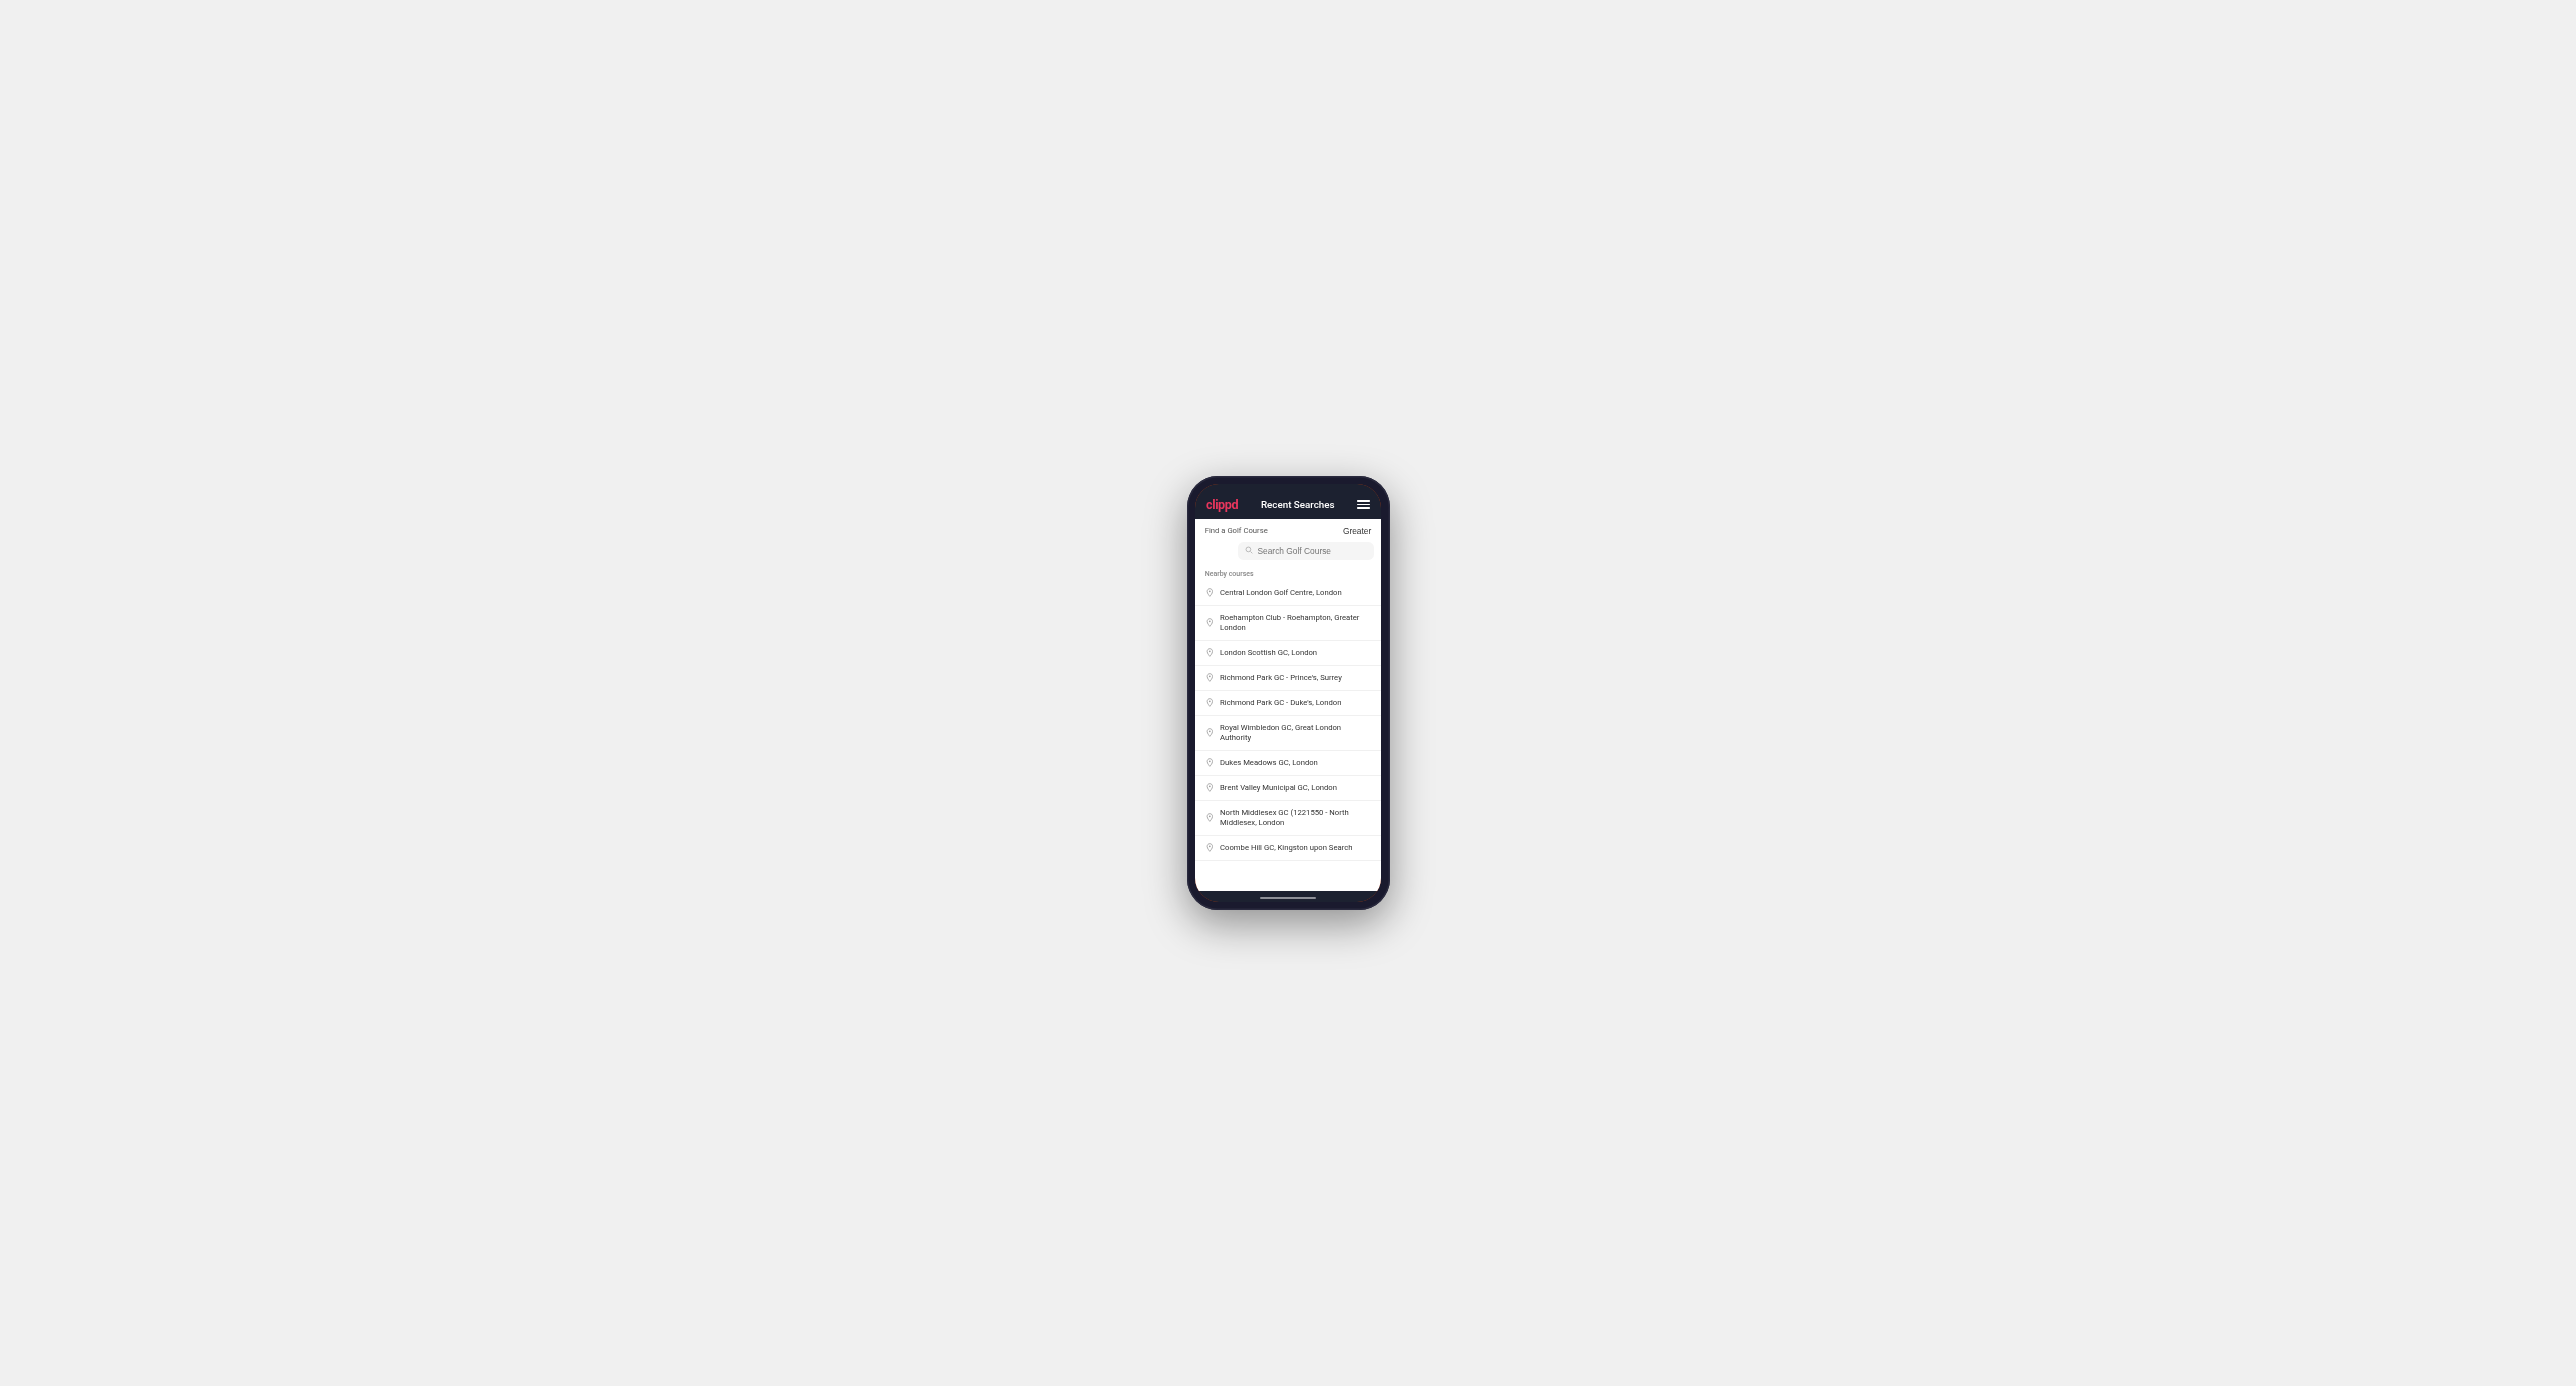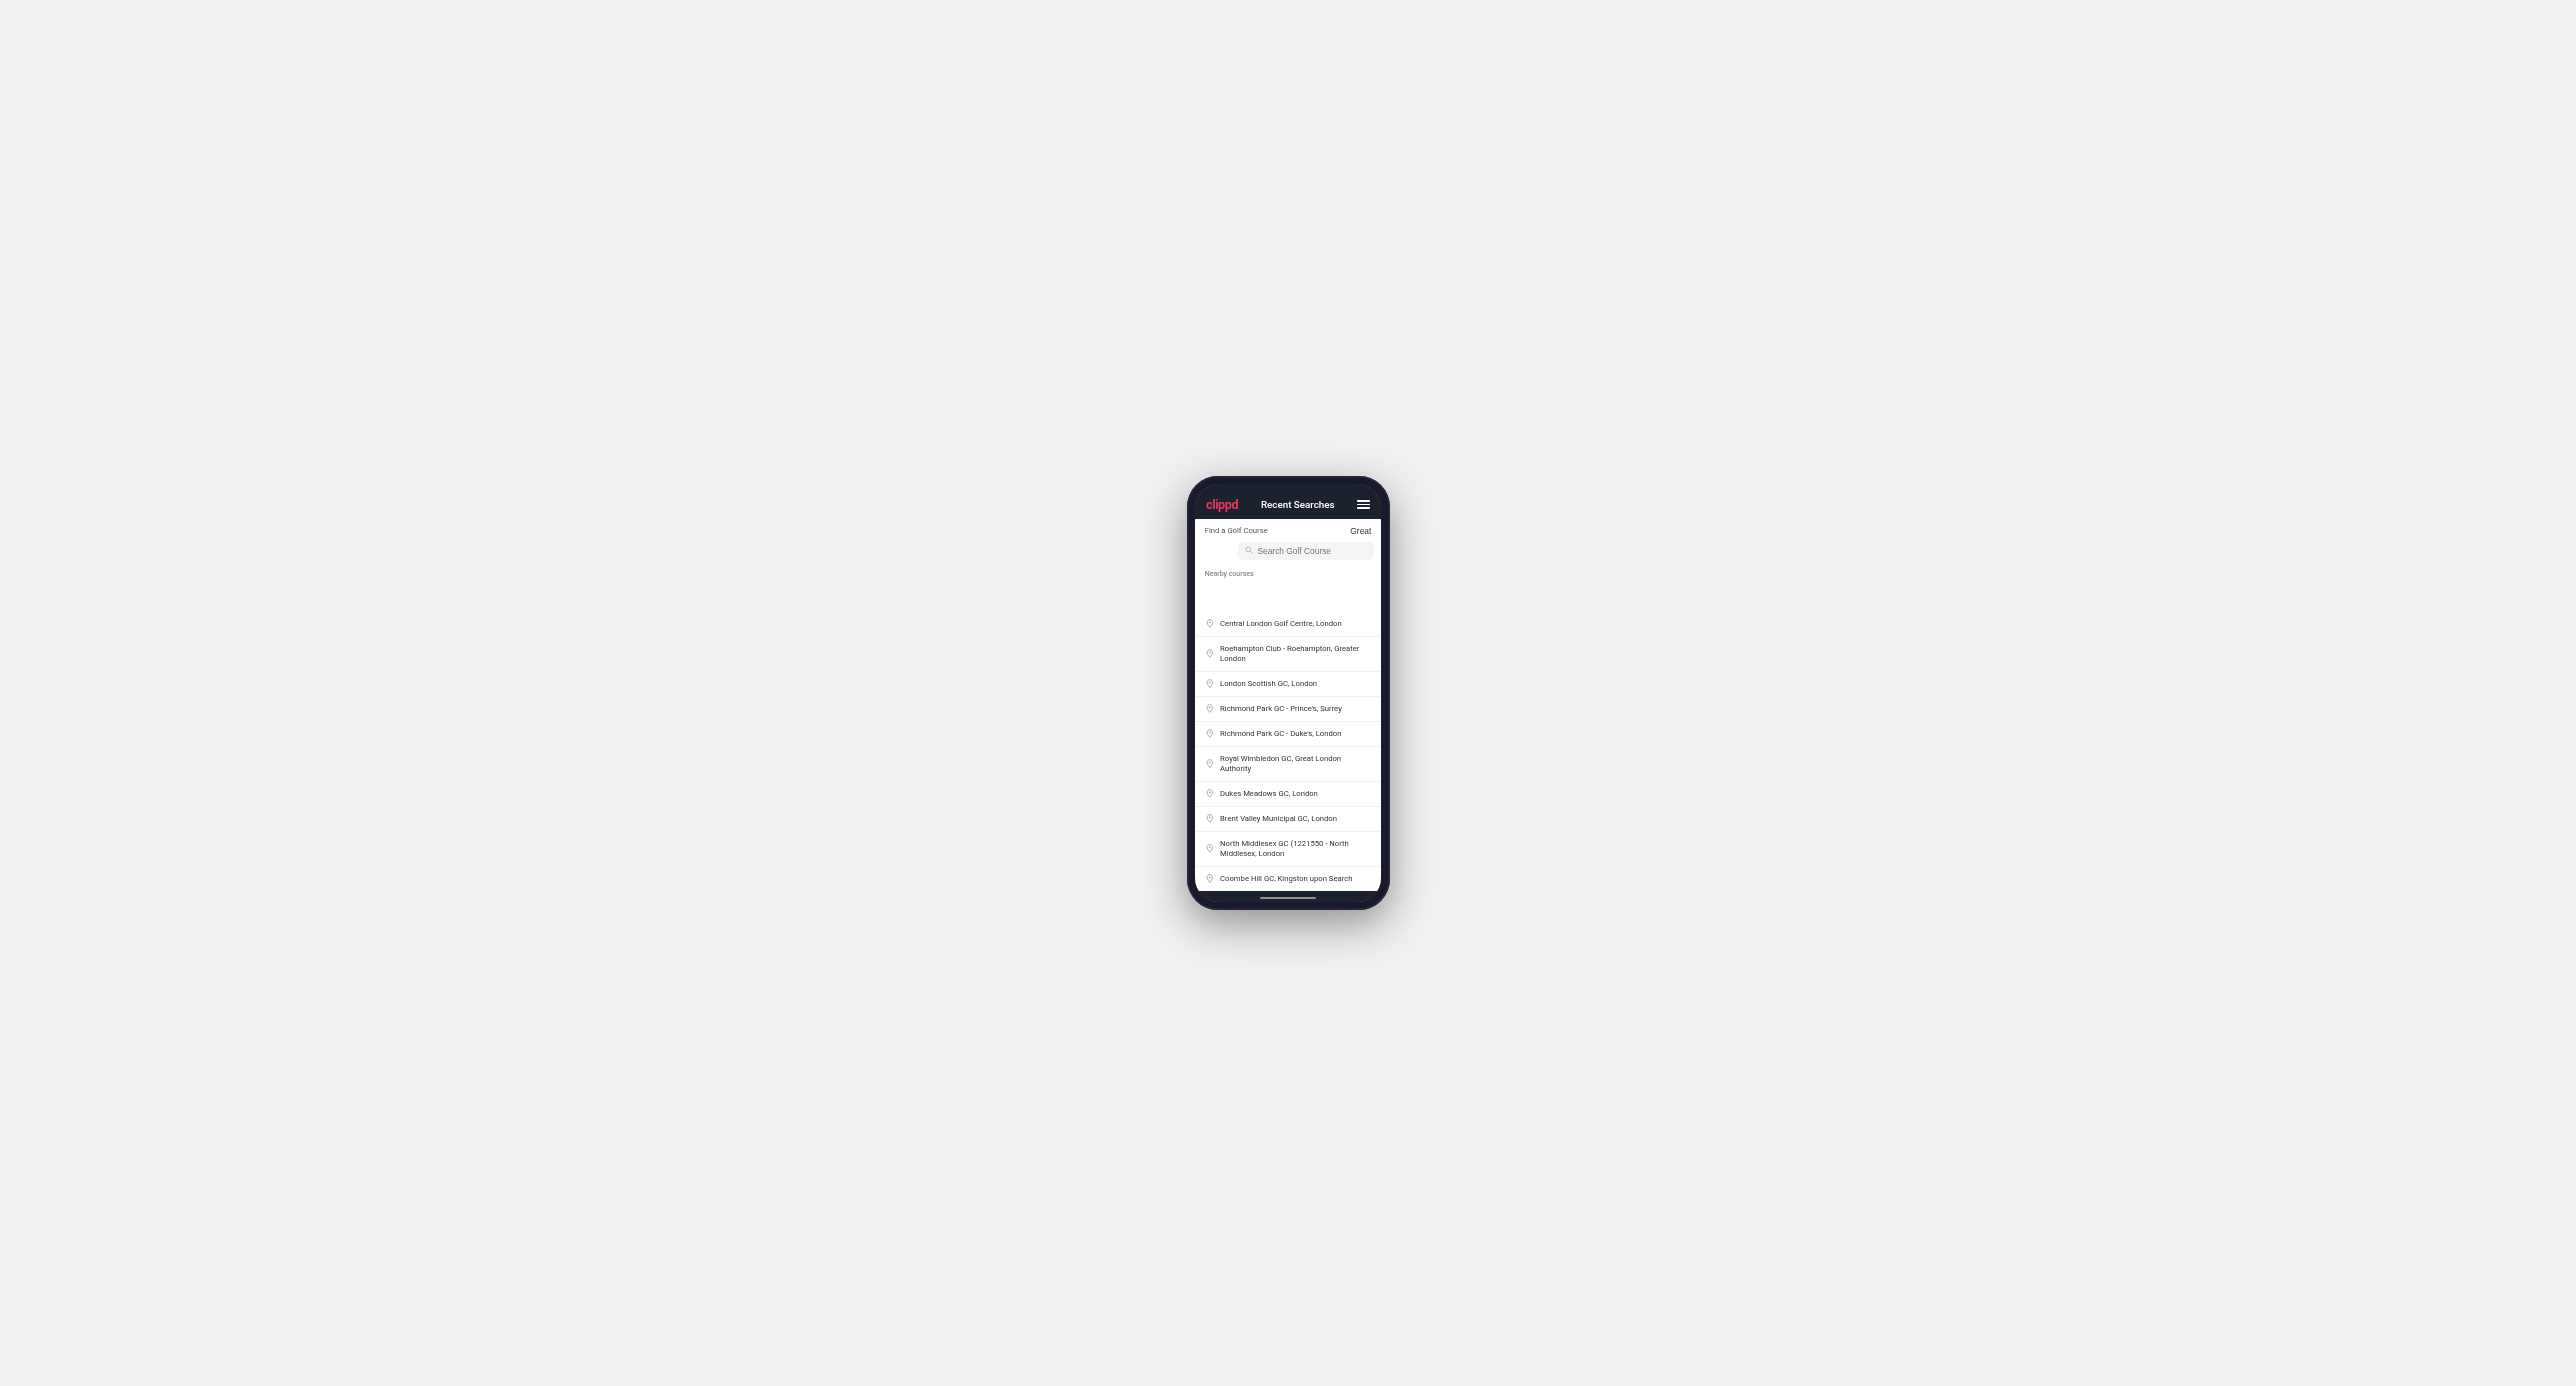--- a/index.html
+++ b/index.html
@@ -154,21 +154,20 @@
     .nearby-label {
       padding: 4.2px 9.8px 2.8px 9.8px;
       font-size: 7px;
       color: #888888;
       font-weight: 500;
       background: #ffffff;
     }
 
     .course-list {
       list-style: none;
-      margin-top: 31px;
     }
 
     .course-item {
       display: flex;
       align-items: center;
       padding: 7px 9.8px;
       border-bottom: 0.7px solid #f0f0f0;
       cursor: pointer;
       gap: 5.6px;
     }
@@ -238,21 +237,21 @@
         <span></span>
         <span></span>
         <span></span>
       </div>
     </div>
 
     <div class="content-area">
 
       <div class="find-header">
         <span class="find-label">Find a Golf Course</span>
-        <button class="cancel-btn">Great</button>
+        <button class="cancel-btn">Greater</button>
       </div>
 
       <div class="search-container">
         <div class="search-input-wrapper">
           <div class="search-icon-svg">
             <svg class="search-svg" viewBox="0 0 16 16">
               <circle cx="6.5" cy="6.5" r="4.5"></circle>
               <line x1="10.5" y1="10.5" x2="14" y2="14"></line>
             </svg>
           </div>

